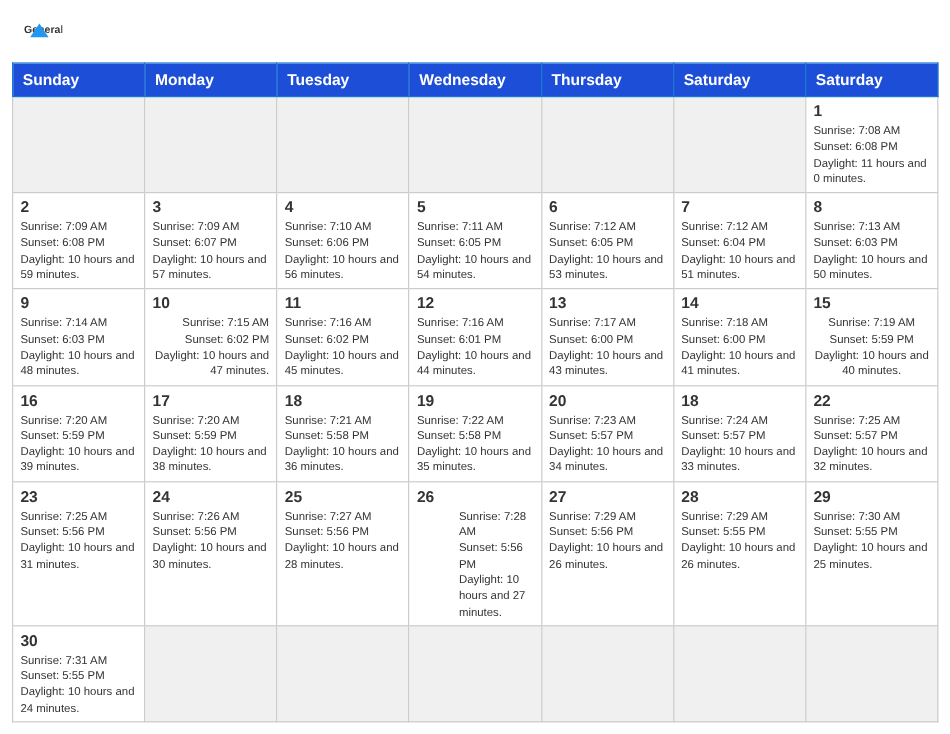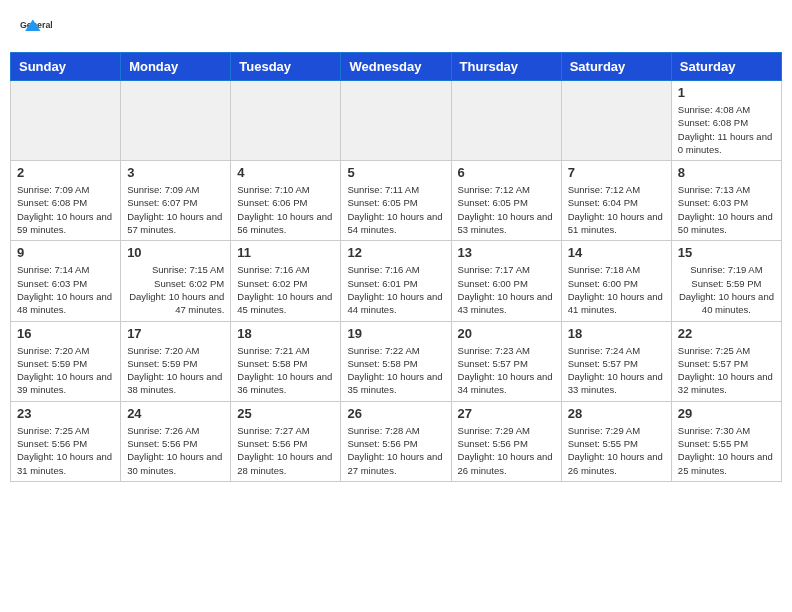--- a/index.html
+++ b/index.html
@@ -58,21 +58,21 @@
     <tbody id="calendar-body">
         <tr>
           <td class="empty"></td>
           <td class="empty"></td>
           <td class="empty"></td>
           <td class="empty"></td>
           <td class="empty"></td>
           <td class="empty"></td>
           <td>
             <div class="day-num">1</div>
-            <div class="day-info" style="white-space: pre-line;">Sunrise: 4:08 AM
+            <div class="day-info" style="white-space: pre-line;">Sunrise: 7:08 AM
 Sunset: 6:08 PM
 Daylight: 11 hours and 0 minutes.</div>
           </td>
         </tr>
         <tr>
           <td>
             <div class="day-num">2</div>
             <div class="day-info" style="white-space: pre-line;">Sunrise: 7:09 AM
 Sunset: 6:08 PM
 Daylight: 10 hours and 59 minutes.</div>
@@ -216,21 +216,21 @@
 Daylight: 10 hours and 30 minutes.</div>
           </td>
           <td>
             <div class="day-num">25</div>
             <div class="day-info" style="white-space: pre-line;">Sunrise: 7:27 AM
 Sunset: 5:56 PM
 Daylight: 10 hours and 28 minutes.</div>
           </td>
           <td>
             <div class="day-num">26</div>
-            <div class="day-info" style="white-space: pre-line;">Sunrise: 7:28 AM
+            <div class="day-info" style="white-space: pre-line; margin-left: 35px;">Sunrise: 7:28 AM
 Sunset: 5:56 PM
 Daylight: 10 hours and 27 minutes.</div>
           </td>
           <td>
             <div class="day-num">27</div>
             <div class="day-info" style="white-space: pre-line;">Sunrise: 7:29 AM
 Sunset: 5:56 PM
 Daylight: 10 hours and 26 minutes.</div>
           </td>
           <td>
@@ -238,16 +238,30 @@
             <div class="day-info" style="white-space: pre-line;">Sunrise: 7:29 AM
 Sunset: 5:55 PM
 Daylight: 10 hours and 26 minutes.</div>
           </td>
           <td>
             <div class="day-num">29</div>
             <div class="day-info" style="white-space: pre-line;">Sunrise: 7:30 AM
 Sunset: 5:55 PM
 Daylight: 10 hours and 25 minutes.</div>
           </td>
+        </tr>
+        <tr>
+          <td>
+            <div class="day-num">30</div>
+            <div class="day-info" style="white-space: pre-line;">Sunrise: 7:31 AM
+Sunset: 5:55 PM
+Daylight: 10 hours and 24 minutes.</div>
+          </td>
+          <td class="empty"></td>
+          <td class="empty"></td>
+          <td class="empty"></td>
+          <td class="empty"></td>
+          <td class="empty"></td>
+          <td class="empty"></td>
         </tr>
       </tbody>
   </table>
 </div>
 
 </body></html>

